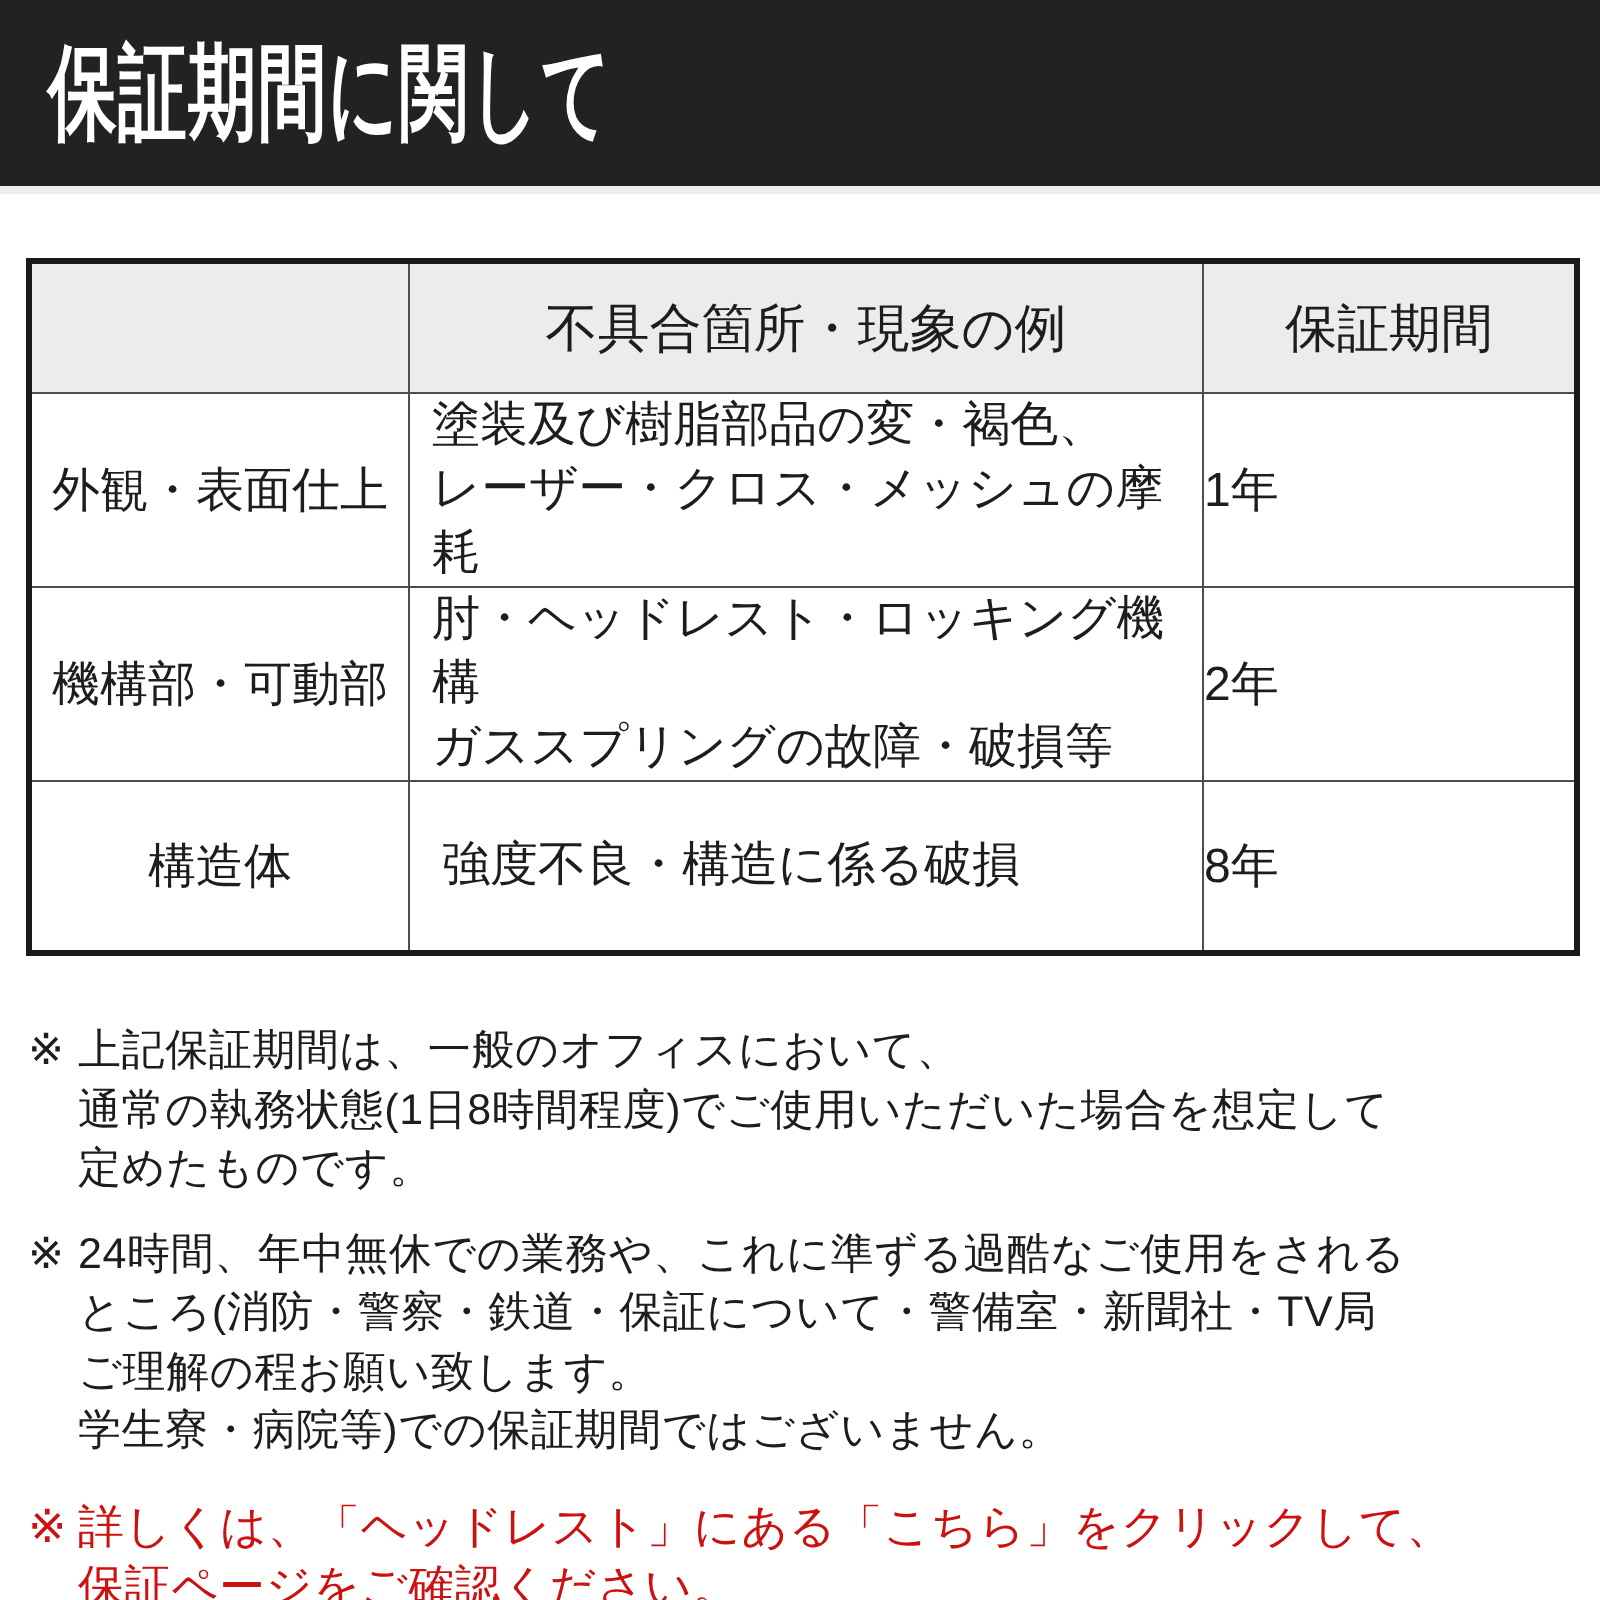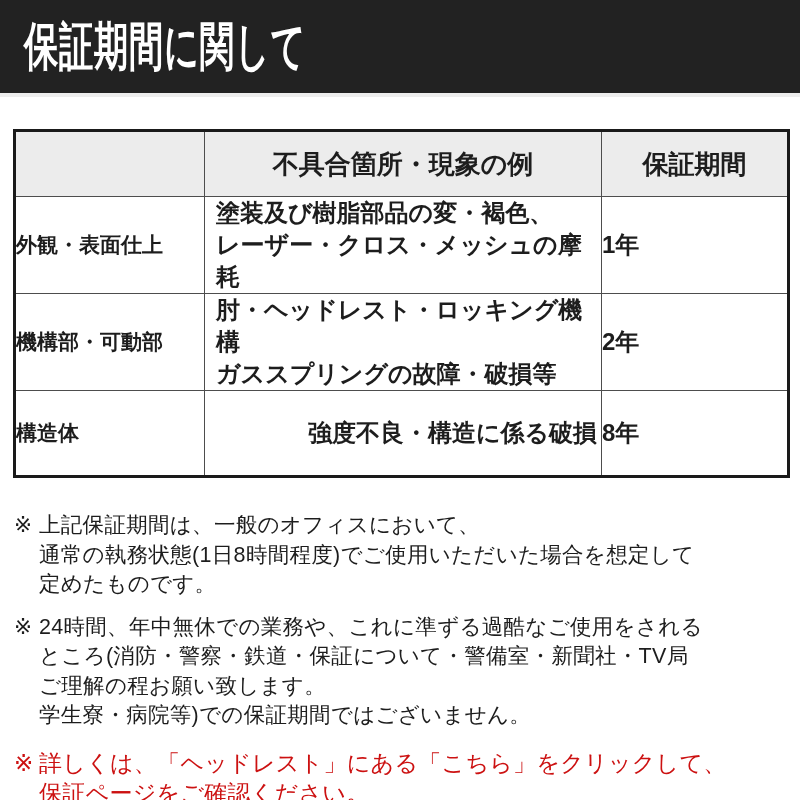--- a/index.html
+++ b/index.html
@@ -41,49 +41,49 @@
   .warranty-table{
     margin:32px 13px 0 13px;
     width:774px;
     border-collapse:collapse;
     table-layout:fixed;
     background:#ffffff;
   }
   .warranty-table th,
   .warranty-table td{
     border:1.5px solid var(--table-inner-border);
-    font-weight:bold;
+    font-weight:normal;
     color:var(--text);
   }
   .warranty-table{border:3px solid var(--table-border);}
   .warranty-table thead th{
     background:var(--table-header-bg);
     height:66px;
     font-size:26px;
     text-align:center;
     vertical-align:middle;
   }
   .col-category{width:190px;}
   .col-example{width:397px;}
   .col-period{width:187px;}
   .warranty-table tbody tr{height:90px;}
   .warranty-table tbody tr:last-child{height:86px;}
   td.cat{
-    text-align:left;
+    text-align:center;
     vertical-align:middle;
-    font-size:21px;
+    font-size:24px;
   }
   td.example{
     vertical-align:middle;
     font-size:24px;
     line-height:32px;
     padding-left:11px;
     padding-right:4px;
   }
-  td.example.center{text-align:right;padding-left:0;}
+  td.example.center{text-align:left;padding-left:16px;}
   td.period{
     text-align:left;
     vertical-align:middle;
     font-size:24px;
   }
   
   .notes{margin:33px 10px 0 14px;}
   .note{
     display:flex;
     font-size:21.5px;

